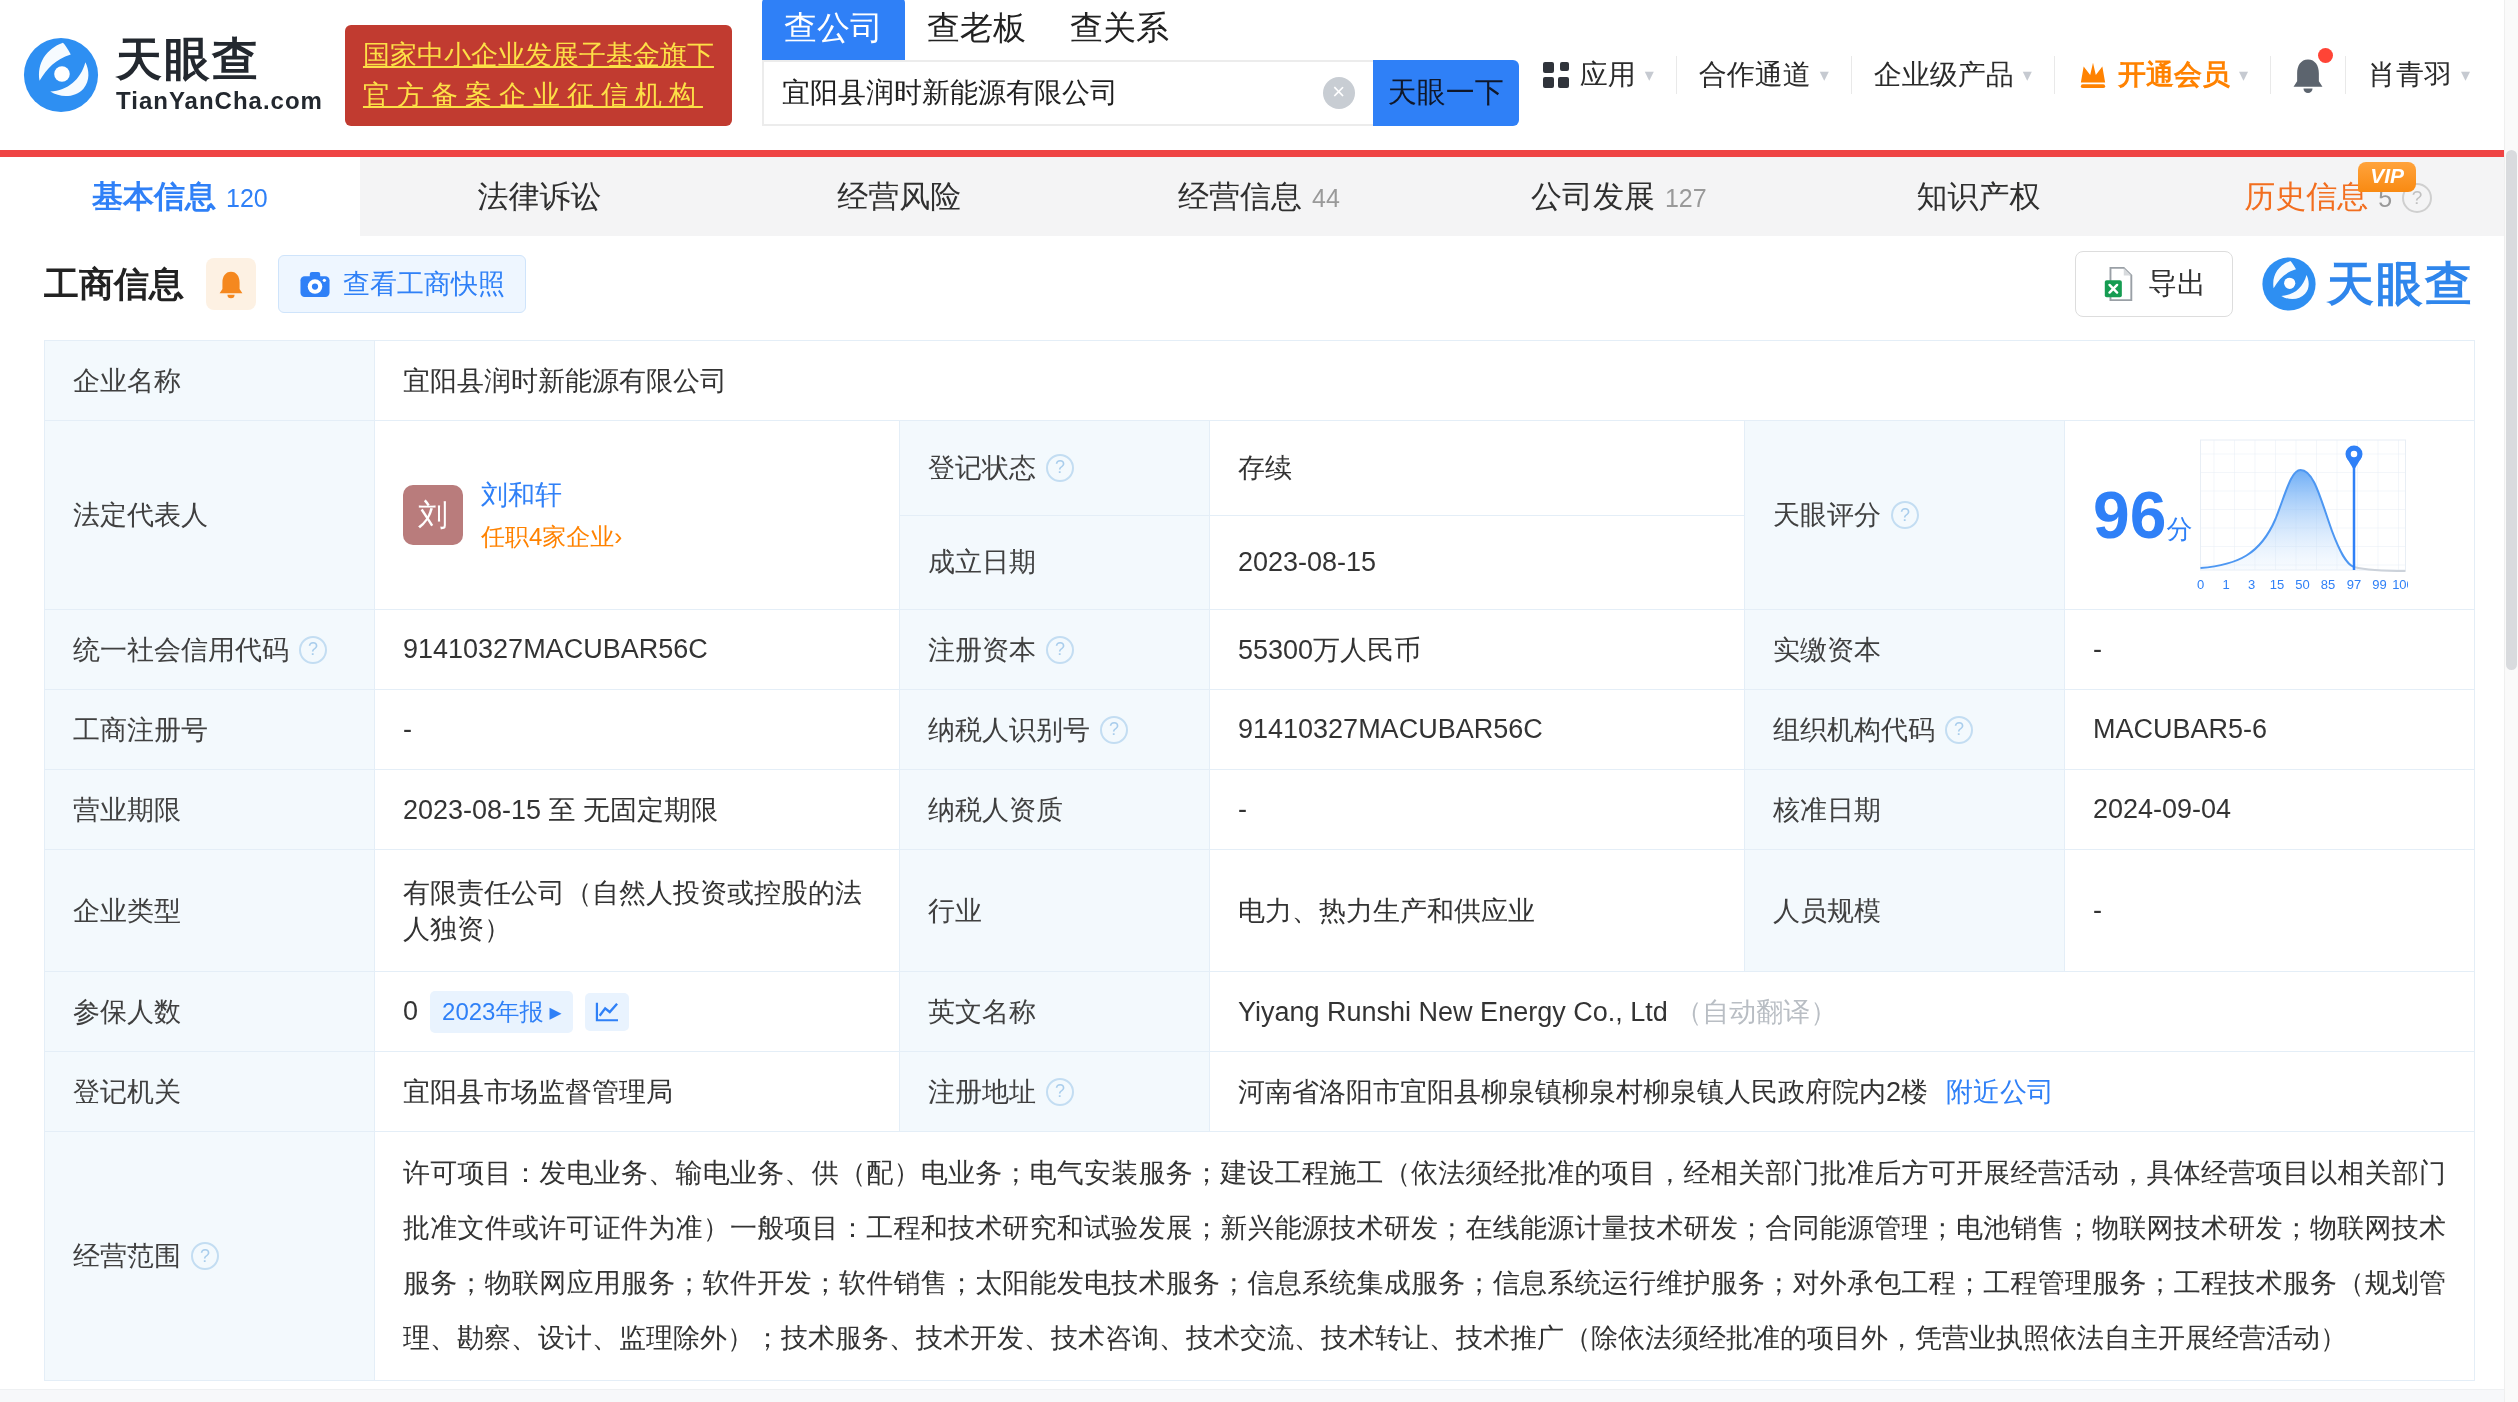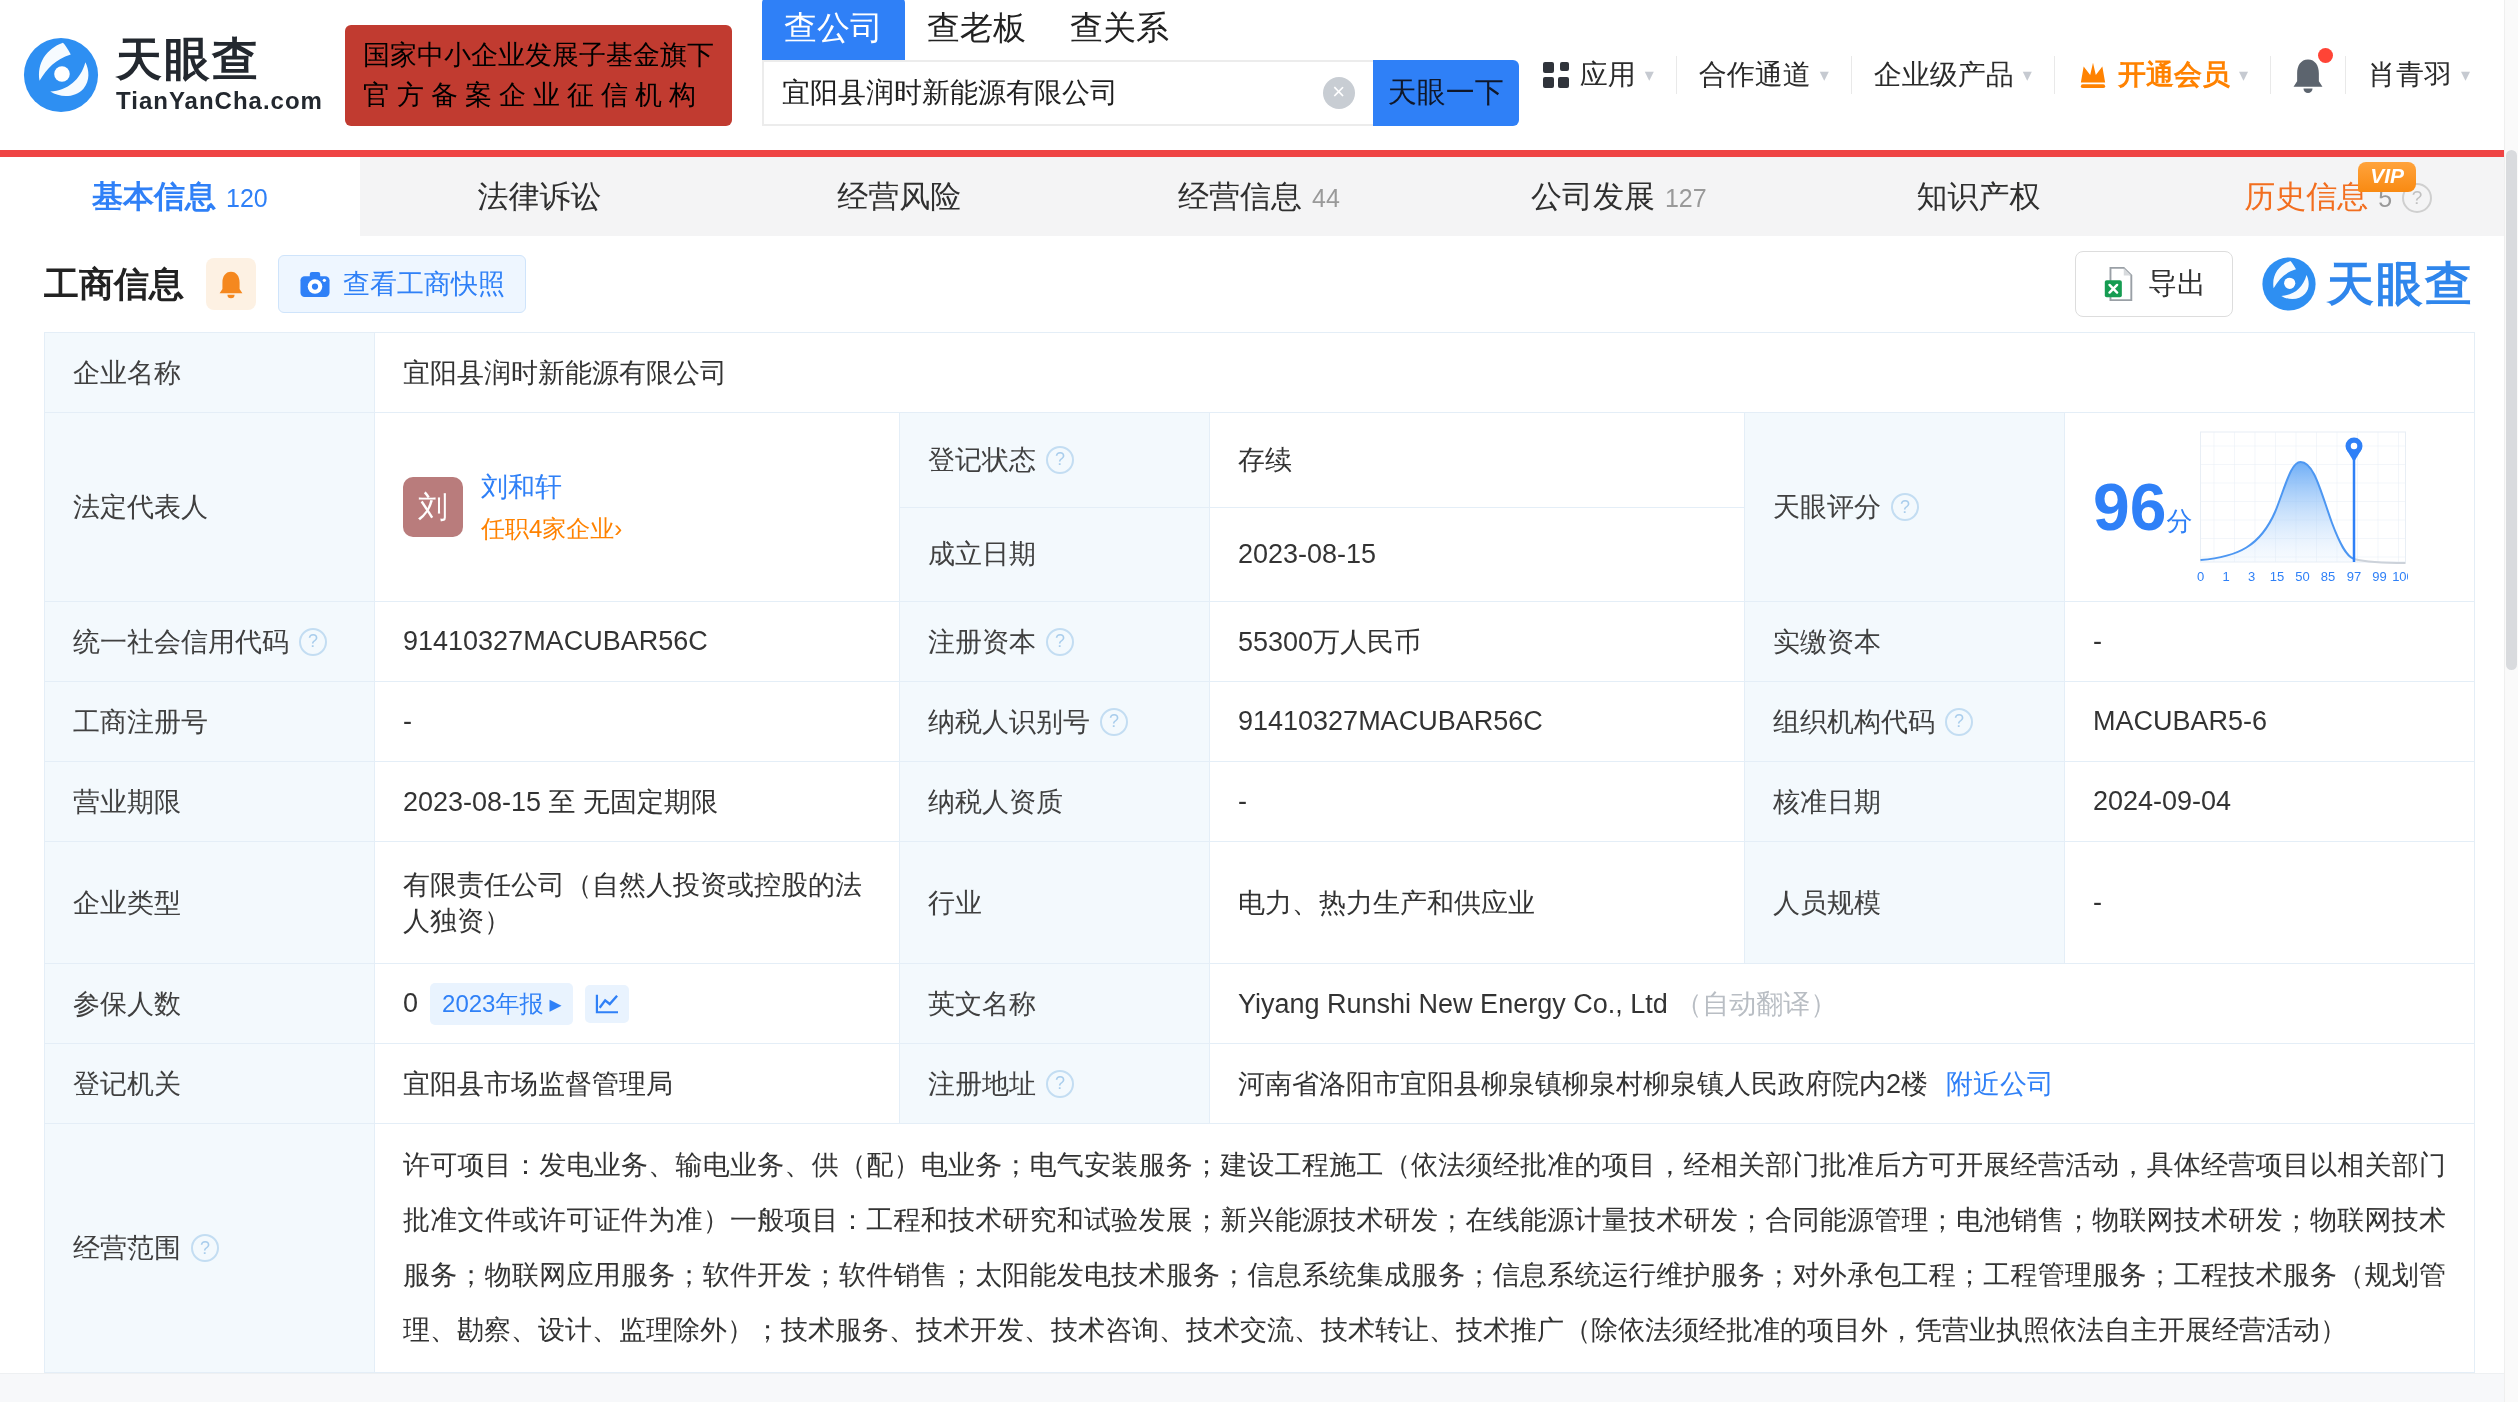--- a/index.html
+++ b/index.html
@@ -3,21 +3,21 @@
 <meta charset="utf-8">
 <style>
   * { margin:0; padding:0; box-sizing:border-box; }
   html,body { width:2518px; height:1402px; background:#fff; font-family:"Liberation Sans","DejaVu Sans",sans-serif; color:#333; overflow:hidden; }
 
   
   .header { height:150px; display:flex; align-items:center; padding:0 26px 0 22px; position:relative; background:#fff; }
   .logo { display:flex; align-items:center; gap:16px; }
   .logo-text-main { font-size:46px; font-weight:800; color:#23282f; letter-spacing:2px; line-height:1.05; }
   .logo-text-sub { font-size:24px; font-weight:700; color:#23282f; letter-spacing:1px; margin-top:4px; }
-  .gov-badge { margin-left:22px; background:#c13b30; color:#000000; border-radius:6px; padding:10px 18px; font-size:27px; line-height:1.5; white-space:nowrap; }
+  .gov-badge { margin-left:22px; background:#c13b30; color:#fde047; border-radius:6px; padding:10px 18px; font-size:27px; line-height:1.5; white-space:nowrap;text-decoration:underline; }
   .gov-badge .l2 { letter-spacing:7px; }
 
   .search-wrap { margin-left:30px; width:900px; align-self:flex-start; margin-top:10px; }
   .stabs { display:flex; align-items:flex-end; height:50px; }
   .stab { font-size:33px; color:#222; padding:9px 22px; cursor:pointer; }
   .stab.active { background:#2f80f7; color:#fff; border-radius:6px 6px 0 0; }
   .sbox { display:flex; height:66px; }
   .sinput-wrap { flex:1; display:flex; align-items:center; background:#fff; border:2px solid #ececec; border-right:none; padding:0 18px; }
   .sinput { flex:1; border:none; outline:none; font-size:28px; color:#1f1f1f; font-family:inherit; background:transparent; }
   .sclear { width:32px; height:32px; border-radius:50%; background:#c8cdd3; color:#fff; font-size:22px; line-height:30px; text-align:center; cursor:pointer; flex:0 0 auto; }
@@ -45,21 +45,21 @@
   .section-bar { height:96px; display:flex; align-items:center; padding:0 44px; gap:22px; }
   .section-title { font-size:35px; font-weight:700; color:#222; }
   .bell-chip { width:50px; height:52px; background:#fdf1e3; border-radius:8px; display:flex; align-items:center; justify-content:center; cursor:pointer; }
   .snap-btn { display:flex; align-items:center; gap:12px; background:#eef6ff; border:1px solid #cfe4fb; border-radius:6px; color:#2f80f7; font-size:27px; padding:10px 20px; cursor:pointer; font-family:inherit; }
   .right-tools { margin-left:auto; display:flex; align-items:center; gap:28px; }
   .export-btn { display:flex; align-items:center; gap:12px; background:#fff; border:1px solid #ddd; border-radius:8px; font-size:29px; color:#333; padding:12px 26px; cursor:pointer; font-family:inherit; }
   .wm-logo { display:flex; align-items:center; gap:10px; }
   .wm-text { font-size:47px; font-weight:800; color:#2f86ec; letter-spacing:2px; }
 
   
-  table.info { width:2430px; margin:0 44px; border-collapse:collapse; table-layout:fixed;border-radius:17px; }
+  table.info { width:2430px; margin:8px 44px; border-collapse:collapse; table-layout:fixed;border-radius:17px; }
   .info td { border:1px solid #e4eef7; font-size:27px; vertical-align:middle; padding:14px 28px; }
   .info td.lbl { background:#f3f9fd; color:#404040; }
   .info td.val { background:#fff; color:#333; }
   .lblflex { display:flex; align-items:center; gap:10px; }
   .help { width:28px; height:28px; flex:0 0 auto; border-radius:50%; border:2px solid #c3ddf2; color:#a9cdec; font-size:18px; display:inline-flex; align-items:center; justify-content:center; cursor:pointer; }
   .h80 { height:80px; }
   .h122 { height:122px; }
   .green { color:#36a244; }
   .blue-link { color:#2f80f7; cursor:pointer; }
   .orange-link { color:#ff8200; cursor:pointer; }

